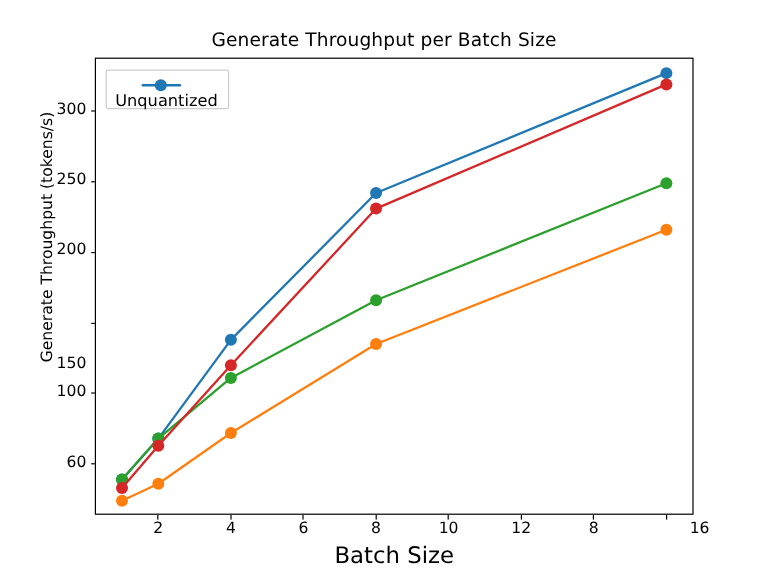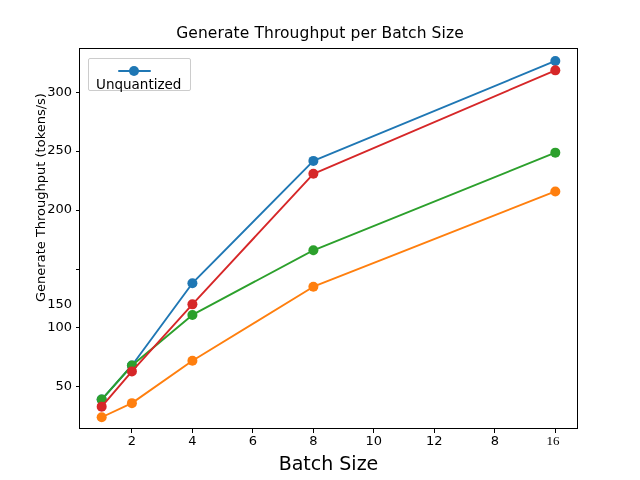--- a/index.html
+++ b/index.html
@@ -93,21 +93,21 @@
         <circle cx="22.68" cy="358.66" r="5" fill="#d62728"></circle>
         <circle cx="52.92" cy="323.38" r="5" fill="#d62728"></circle>
         <circle cx="113.41" cy="256.35" r="5" fill="#d62728"></circle>
         <circle cx="234.38" cy="125.82" r="5" fill="#d62728"></circle>
         <circle cx="476.32" cy="22.34" r="5" fill="#d62728"></circle>
       </g>
     </svg>
 
   <div id="ticks-y">
       <div class="tick-mark-y" style="top: 386.117px;"></div>
-      <div class="ytick-wrap" style="top: 377.667px; padding-right: 6px;">50</div>
+      <div class="ytick-wrap" style="top: 377.667px; padding-right: 6px;">60</div>
       <div class="tick-mark-y" style="top: 327.32px;"></div>
       <div class="ytick-wrap" style="top: 318.87px; padding-right: 6px;">100</div>
       <div class="tick-mark-y" style="top: 268.524px;"></div>
       <div class="ytick-wrap" style="top: 260.074px; padding-right: 6px; margin-top: 36px;">150</div>
       <div class="tick-mark-y" style="top: 209.728px;"></div>
       <div class="ytick-wrap" style="top: 201.278px; padding-right: 22px;">200</div>
       <div class="tick-mark-y" style="top: 150.931px;"></div>
       <div class="ytick-wrap" style="top: 142.481px; padding-right: 6px; text-align: right;">250</div>
       <div class="tick-mark-y" style="top: 92.1352px;"></div>
       <div class="ytick-wrap" style="top: 83.6852px; padding-right: 20px;">300</div>
@@ -121,21 +121,21 @@
       <div class="xtick-wrap" style="left: 222.894px;">6</div>
       <div class="tick-mark-x" style="left: 312.829px;"></div>
       <div class="xtick-wrap" style="left: 283.379px;">8</div>
       <div class="tick-mark-x" style="left: 373.314px;"></div>
       <div class="xtick-wrap" style="left: 343.864px; text-align: center;">10</div>
       <div class="tick-mark-x" style="left: 433.798px;"></div>
       <div class="xtick-wrap" style="left: 404.348px;">12</div>
       <div class="tick-mark-x" style="left: 494.283px;"></div>
       <div class="xtick-wrap" style="left: 464.833px;">8</div>
       <div class="tick-mark-x" style="left: 554.768px;"></div>
-      <div class="xtick-wrap" style="left: 523px; font-family: Liberation Serif, serif;">16</div>
+      <div class="xtick-wrap" style="left: 553px;">16</div>
     </div>
 
   <div id="xlabel">Batch Size</div>
 
   <div id="legend">
       <div class="legend-row">
         <span class="legend-swatch">
           <span class="legend-line" style="background: rgb(31, 119, 180);"></span>
           <span class="legend-dot" style="background: rgb(31, 119, 180);"></span>
         </span>

